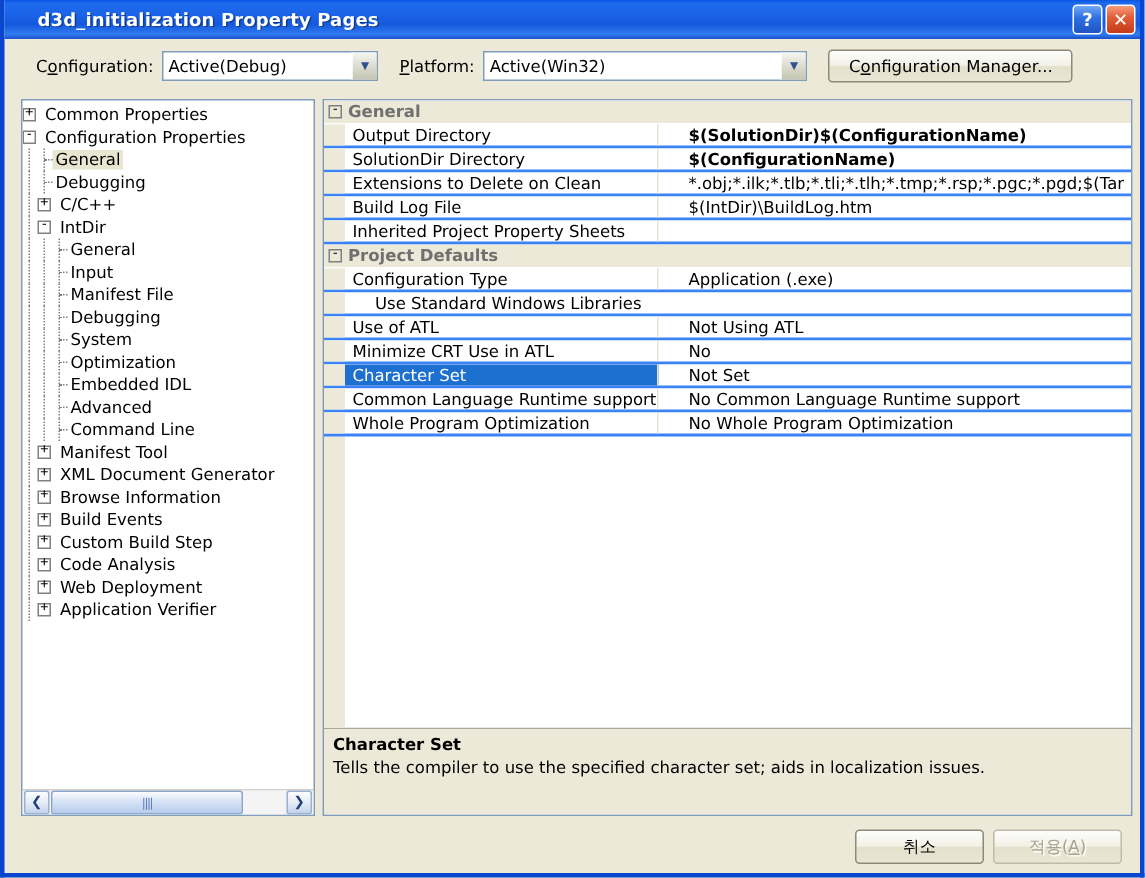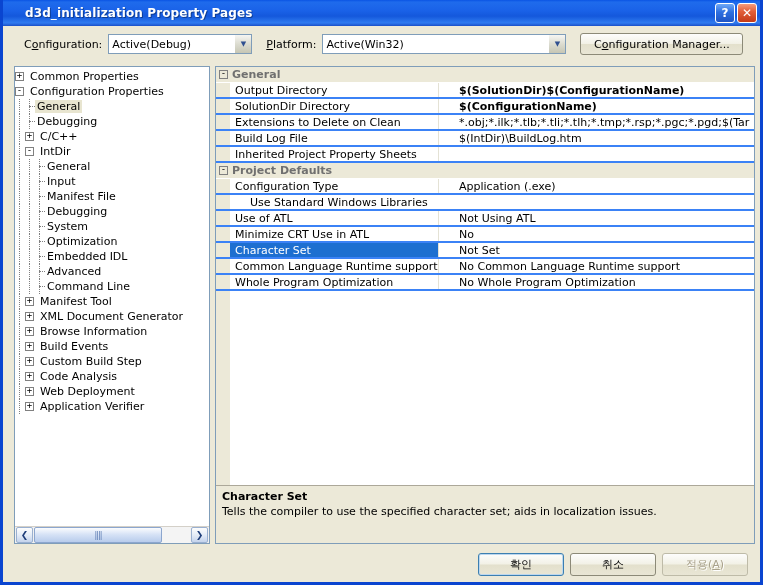--- a/index.html
+++ b/index.html
@@ -98,21 +98,21 @@
   .combo .carrow {
     width: 16px; height: 18px;
     margin: 0 0 0 0;
     background: linear-gradient(to bottom, #F6F6F3 0%, #DCDCD0 50%, #C6C6B4 100%);
     border-left: 1px solid #ffffff;
     display: flex; align-items: center; justify-content: center;
     font-size: 7px; color: #305090;
     flex: 0 0 16px;
   }
   #combo-configuration { width: 144px; margin-right: 14px; }
-  #combo-platform { width: 244px; margin-right: 14px; gap: 25px; }
+  #combo-platform { width: 216px; margin-right: 14px; gap: 25px; }
 
   .xpbutton {
     height: 22px;
     background: linear-gradient(to bottom, #FDFDFC 0%, #F2F1E6 48%, #E3E0CC 52%, #E9E6D5 100%);
     border: 1px solid #8C8A78;
     border-radius: 3px;
     font-size: 11px;
     color: #000;
     display: flex; align-items: center; justify-content: center;
     box-sizing: border-box;
@@ -641,21 +641,20 @@
         </div>
         <div class="grid-spacer"></div>
       </div>
     <div class="desc-pane">
       <div class="desc-title">Character Set</div>
       <div class="desc-body">Tells the compiler to use the specified character set; aids in localization issues.</div>
     </div>
   </div>
 
   <div class="footer">
-    <div class="xpbutton default">확인</div>
     <div class="xpbutton">취소</div>
     <div class="xpbutton disabled">
         <span>적용(</span>
         <u>A</u>
         <span>)</span>
       </div>
   </div>
 
 </div>
 

